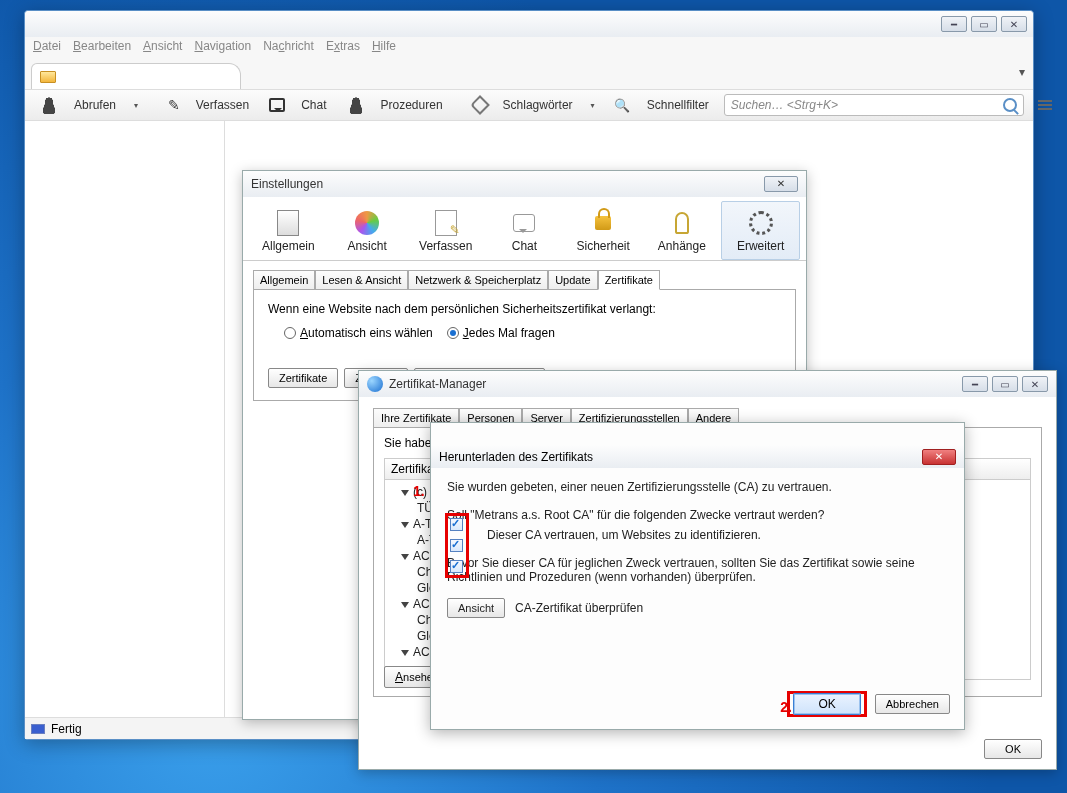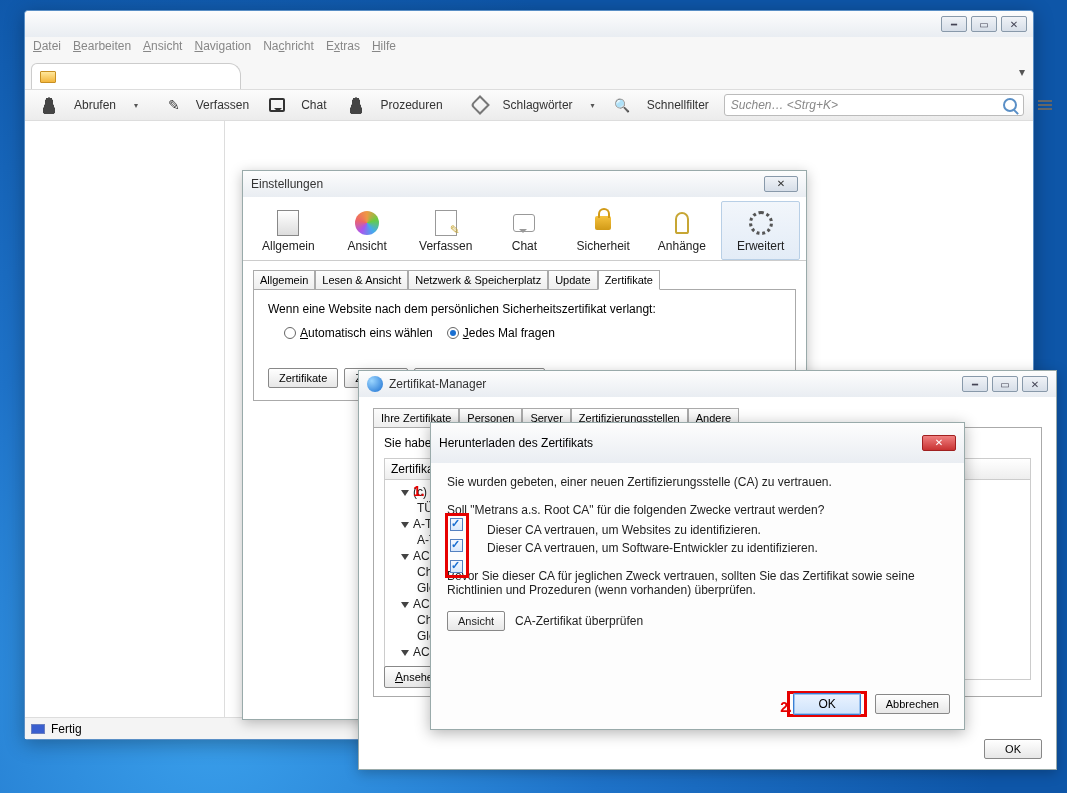--- a/index.html
+++ b/index.html
@@ -72,21 +72,21 @@
   .trow{ padding:1px 0 1px 10px; color:#222;}
   .trow.lv1{ padding-left:26px;}
   .tri{ display:inline-block; width:0;height:0;border-left:4px solid transparent;border-right:4px solid transparent;border-top:6px solid #444;margin-right:4px;}
   .bottombtns{ position:absolute; bottom:8px; left:10px; display:flex; gap:6px;}
   .okrow{ position:absolute; right:14px; bottom:10px;}
 
   
   .win-dl{
     position:absolute; left:430px; top:422px; width:535px; height:308px; background:#fdfdfd; border:1px solid #9aa; box-shadow:0 3px 14px rgba(0,0,0,0.3);
   }
-  .dlhead{ height:40px; background:linear-gradient(#fdfdfd,#e9edf2); display:flex; align-items:center; padding:4px 8px;}
+  .dlhead{ height:23px; background:linear-gradient(#fdfdfd,#e9edf2); display:flex; align-items:center; padding:4px 8px;margin-top:22px;}
   .dlhead .t{flex:1;}
   .redx{ width:34px;height:16px;background:linear-gradient(#f08080,#c83232);border:1px solid #a02020;border-radius:2px;color:#fff;text-align:center;font-size:10px;line-height:14px;}
   .dlbody{ padding:12px 16px; color:#222;}
   .chkrow{ display:flex; align-items:center; gap:6px; margin:4px 12px;}
   .chk{ width:13px;height:13px;border:1px solid #5581c0;background:linear-gradient(#f4f8ff,#d9e8fb); position:relative;}
   .chk:after{content:"✓";position:absolute;left:0;top:-2px;font-size:11px;color:#1a6fd1;font-weight:bold;}
   .dlbtns{ position:absolute; right:14px; bottom:12px; display:flex; gap:8px; align-items:center;}
   .okbtn{ padding:3px 24px; border:1px solid #3a7fd5; background:linear-gradient(#eaf3ff,#cfe3fb); border-radius:2px; box-shadow:0 0 0 1px #9cc3ef inset;}
   .redbox{ border:3px solid #e60000;}
   .anno{ position:absolute; color:#e60000; font-weight:bold; font-size:14px;}
@@ -319,23 +319,20 @@
 
     <div class="redbox" style="width:24px; padding:2px 2px; display:flex; flex-direction:column; gap:8px; position:absolute; left:14px; top:90px;">
       <div class="chk"></div>
       <div class="chk"></div>
       <div class="chk"></div>
     </div>
     <div style="margin-left:28px;">
       <div class="chkrow">
           <span>Dieser CA vertrauen, um Websites zu identifizieren.</span>
         </div>
-      <div class="chkrow">
-          <span>Dieser CA vertrauen, um Software-Entwickler zu identifizieren.</span>
-        </div>
     </div>
 
     <div style="margin-top:14px;">Bevor Sie dieser CA für jeglichen Zweck vertrauen, sollten Sie das Zertifikat sowie seine Richtlinien und Prozeduren (wenn vorhanden) überprüfen.</div>
 
     <div style="margin-top:14px; display:flex; align-items:center; gap:10px;">
       <span class="btn">Ansicht</span>
       <span>CA-Zertifikat überprüfen</span>
     </div>
   </div>
   <div class="dlbtns">

